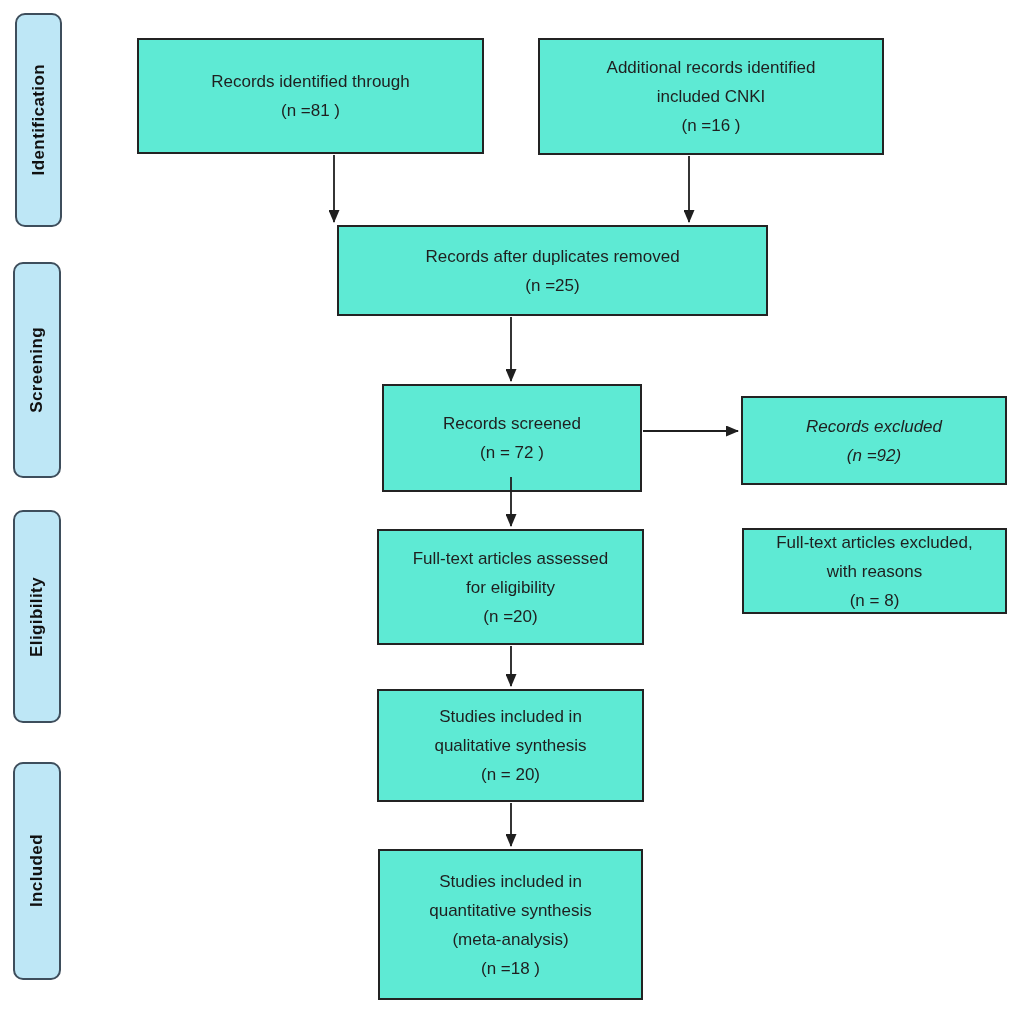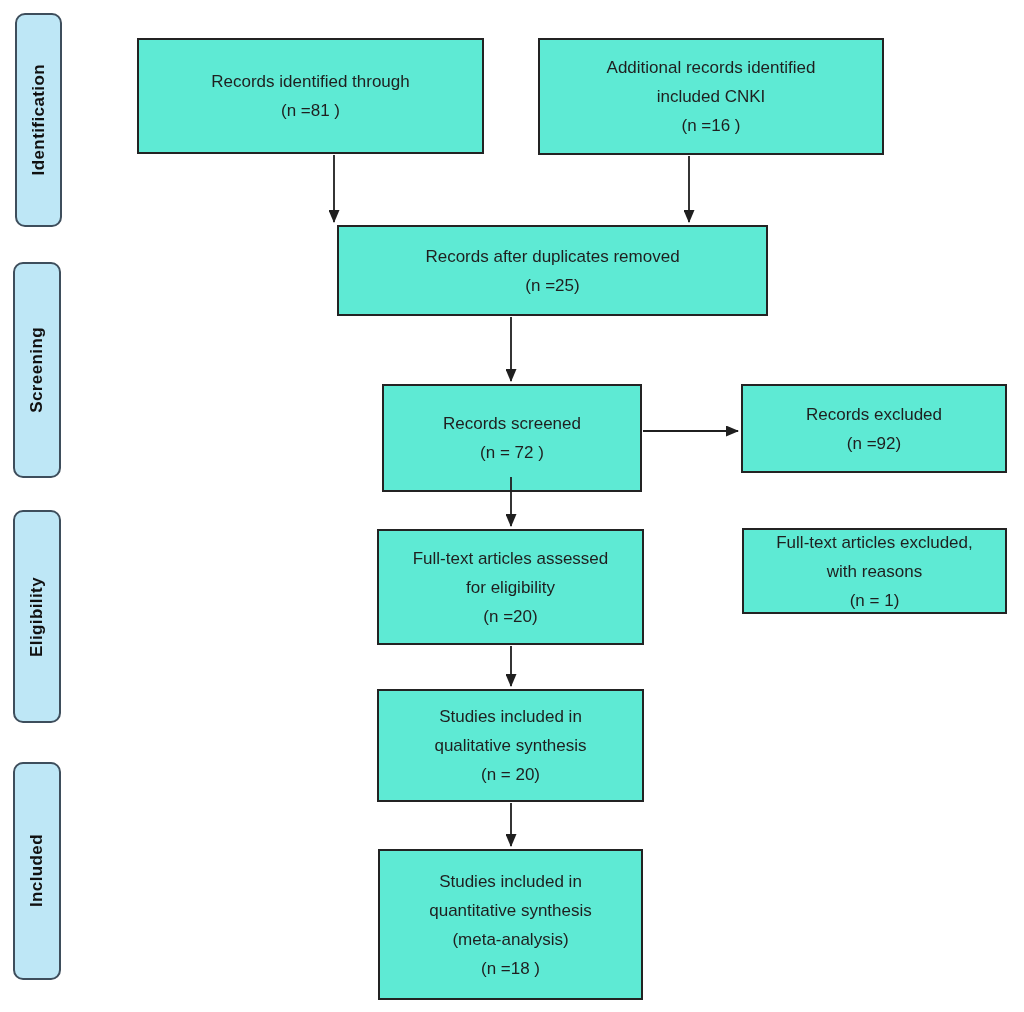--- a/index.html
+++ b/index.html
@@ -78,35 +78,35 @@
   <div class="fbox" style="left:296px;top:225px;width:431px;height:91px;margin-left:41px;">
     <span class="ln">Records after duplicates removed</span>
     <span class="ln">(n =25)</span>
   </div>
 
   <div class="fbox" style="left:382px;top:384px;width:260px;height:108px;">
     <span class="ln">Records screened</span>
     <span class="ln">(n = 72 )</span>
   </div>
 
-  <div class="fbox" style="left:741px;top:384px;width:266px;height:89px;">
+  <div class="fbox" style="left:741px;top:396px;width:266px;height:89px;font-style:italic;">
     <span class="ln">Records excluded</span>
     <span class="ln">(n =92)</span>
   </div>
 
   <div class="fbox" style="left:377px;top:529px;width:267px;height:116px;text-align:right;">
     <span class="ln">Full-text articles assessed</span>
     <span class="ln">for eligibility</span>
     <span class="ln">(n =20)</span>
   </div>
 
   <div class="fbox" style="left:742px;top:528px;width:265px;height:86px;">
     <span class="ln">Full-text articles excluded,</span>
     <span class="ln">with reasons</span>
-    <span class="ln">(n = 1)</span>
+    <span class="ln">(n = 8)</span>
   </div>
 
   <div class="fbox" style="left:377px;top:689px;width:267px;height:113px;">
     <span class="ln">Studies included in</span>
     <span class="ln">qualitative synthesis</span>
     <span class="ln">(n = 20)</span>
   </div>
 
   <div class="fbox" style="left:378px;top:849px;width:265px;height:151px;">
     <span class="ln">Studies included in</span>

